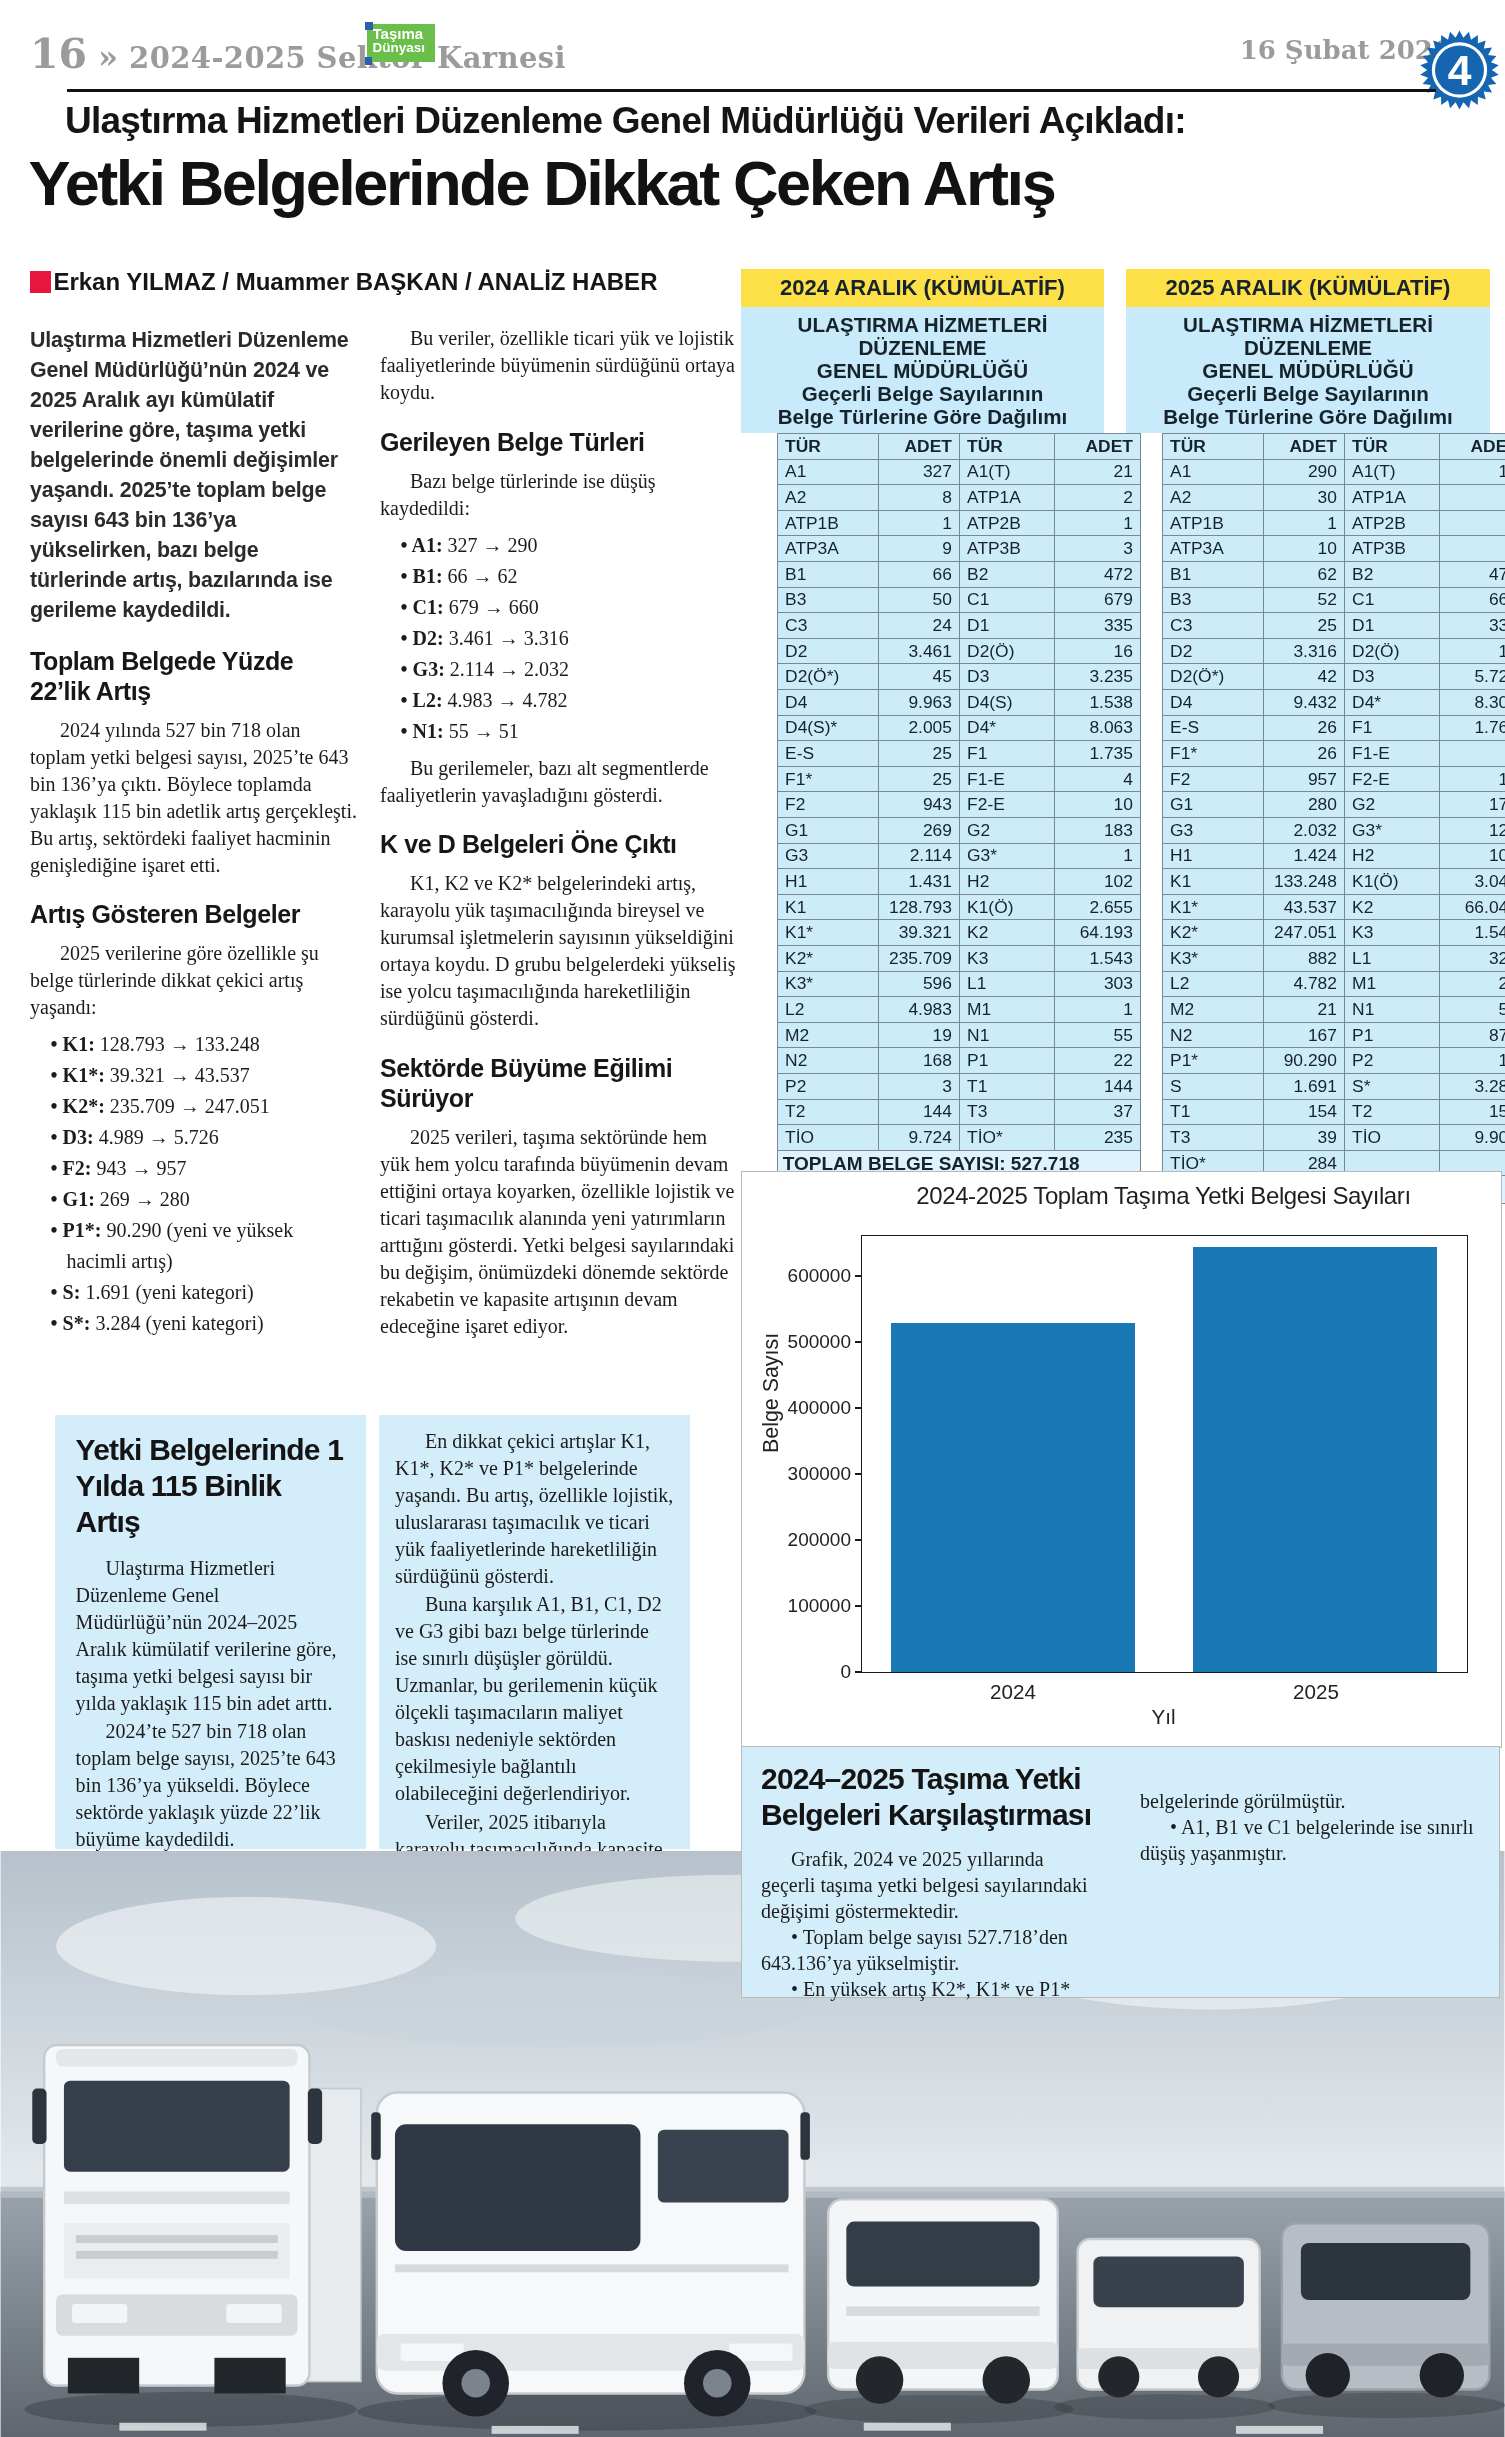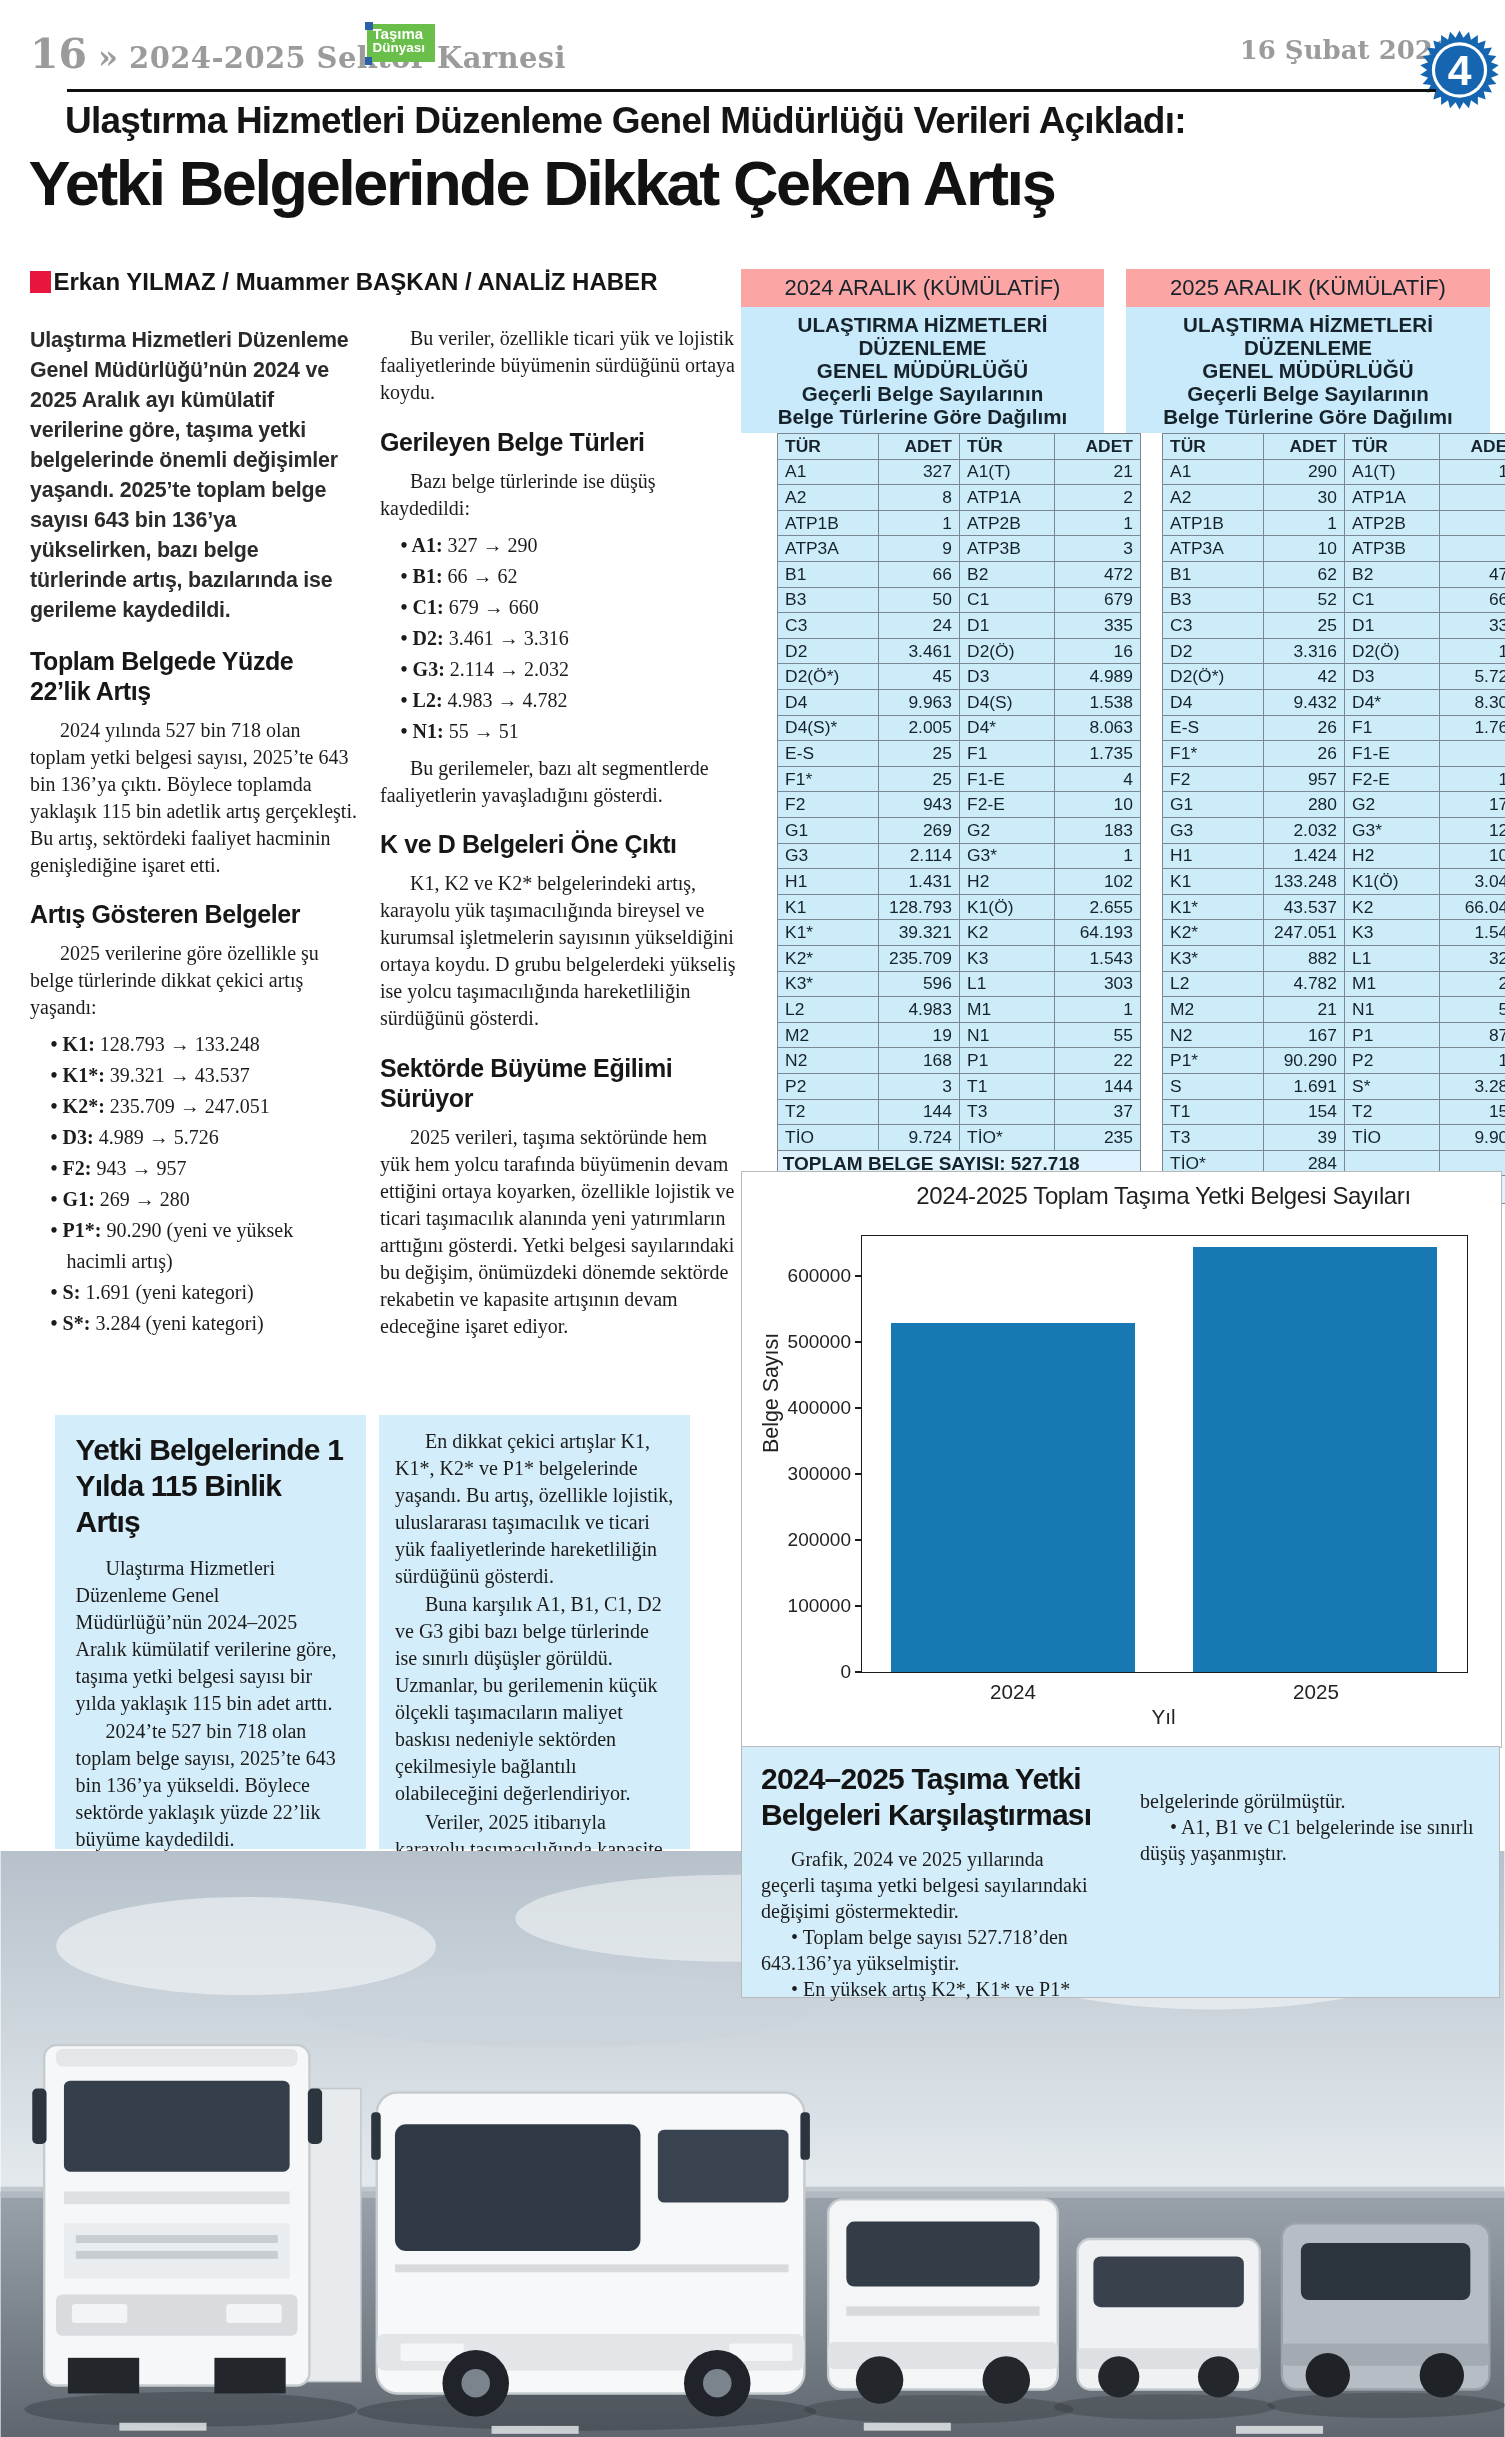--- a/index.html
+++ b/index.html
@@ -39,22 +39,22 @@
   .subhead{font-size:25px;line-height:30px;font-weight:bold;color:#171717;margin:20.6px 0 11px 0;letter-spacing:-0.4px;}
   .bodyp{font-size:20px;line-height:27px;color:#1c1c1c;margin:0 0 8px 0;}
   .ind{text-indent:30px;}
   ul.blist{list-style:none;margin:4.8px 0 8px 0;padding:0 0 0 20.6px;}
   ul.blist li{font-size:20px;line-height:31px;color:#1c1c1c;padding-left:16px;text-indent:-16px;}
   ul.blist li:before{content:"• ";font-weight:bold;}
 
   
   .panel{top:269px;width:363px;}
   .p0{left:741px;} .p1{left:1126px;width:364px;}
-  .band{background:#fca5a5;height:38px;display:flex;align-items:center;justify-content:center;
-        font-size:22px;font-weight:normal;color:#16232b;}
+  .band{background:#fde047;height:38px;display:flex;align-items:center;justify-content:center;
+        font-size:22px;font-weight:bold;color:#16232b;}
   .subband{background:#c8eafa;text-align:center;padding:6.3px 1.6px 4.8px 1.6px;color:#16232b;}
   .subband .s{display:block;font-weight:bold;font-size:20.6px;line-height:23px;}
   table.dt{border-collapse:collapse;width:100%;table-layout:fixed;margin-left:36px;}
   table.dt td,table.dt th{border:1.2px solid #7b8894;background:#cdecfa;height:24.6px;
         font-size:17.4px;color:#16232b;padding:0 7.1px;overflow:hidden;white-space:nowrap;}
   table.dt th{font-weight:bold;}
   table.dt .lab{text-align:left;}
   table.dt .num{text-align:right;}
   table.dt td.total{background:#ddf2fc;font-weight:bold;font-size:19px;text-align:left;padding-left:4.8px;height:27px;}
   col.c-t1{width:101px;} col.c-a1{width:81px;} col.c-t2{width:95px;} col.c-a2{width:86px;}
@@ -227,21 +227,21 @@
         <tr>
           <td class="lab">D2</td>
           <td class="num">3.461</td>
           <td class="lab">D2(Ö)</td>
           <td class="num">16</td>
         </tr>
         <tr>
           <td class="lab">D2(Ö*)</td>
           <td class="num">45</td>
           <td class="lab">D3</td>
-          <td class="num">4.989</td>
+          <td class="num">3.235</td>
         </tr>
         <tr>
           <td class="lab">D4</td>
           <td class="num">9.963</td>
           <td class="lab">D4(S)</td>
           <td class="num">1.538</td>
         </tr>
         <tr>
           <td class="lab">D4(S)*</td>
           <td class="num">2.005</td>

